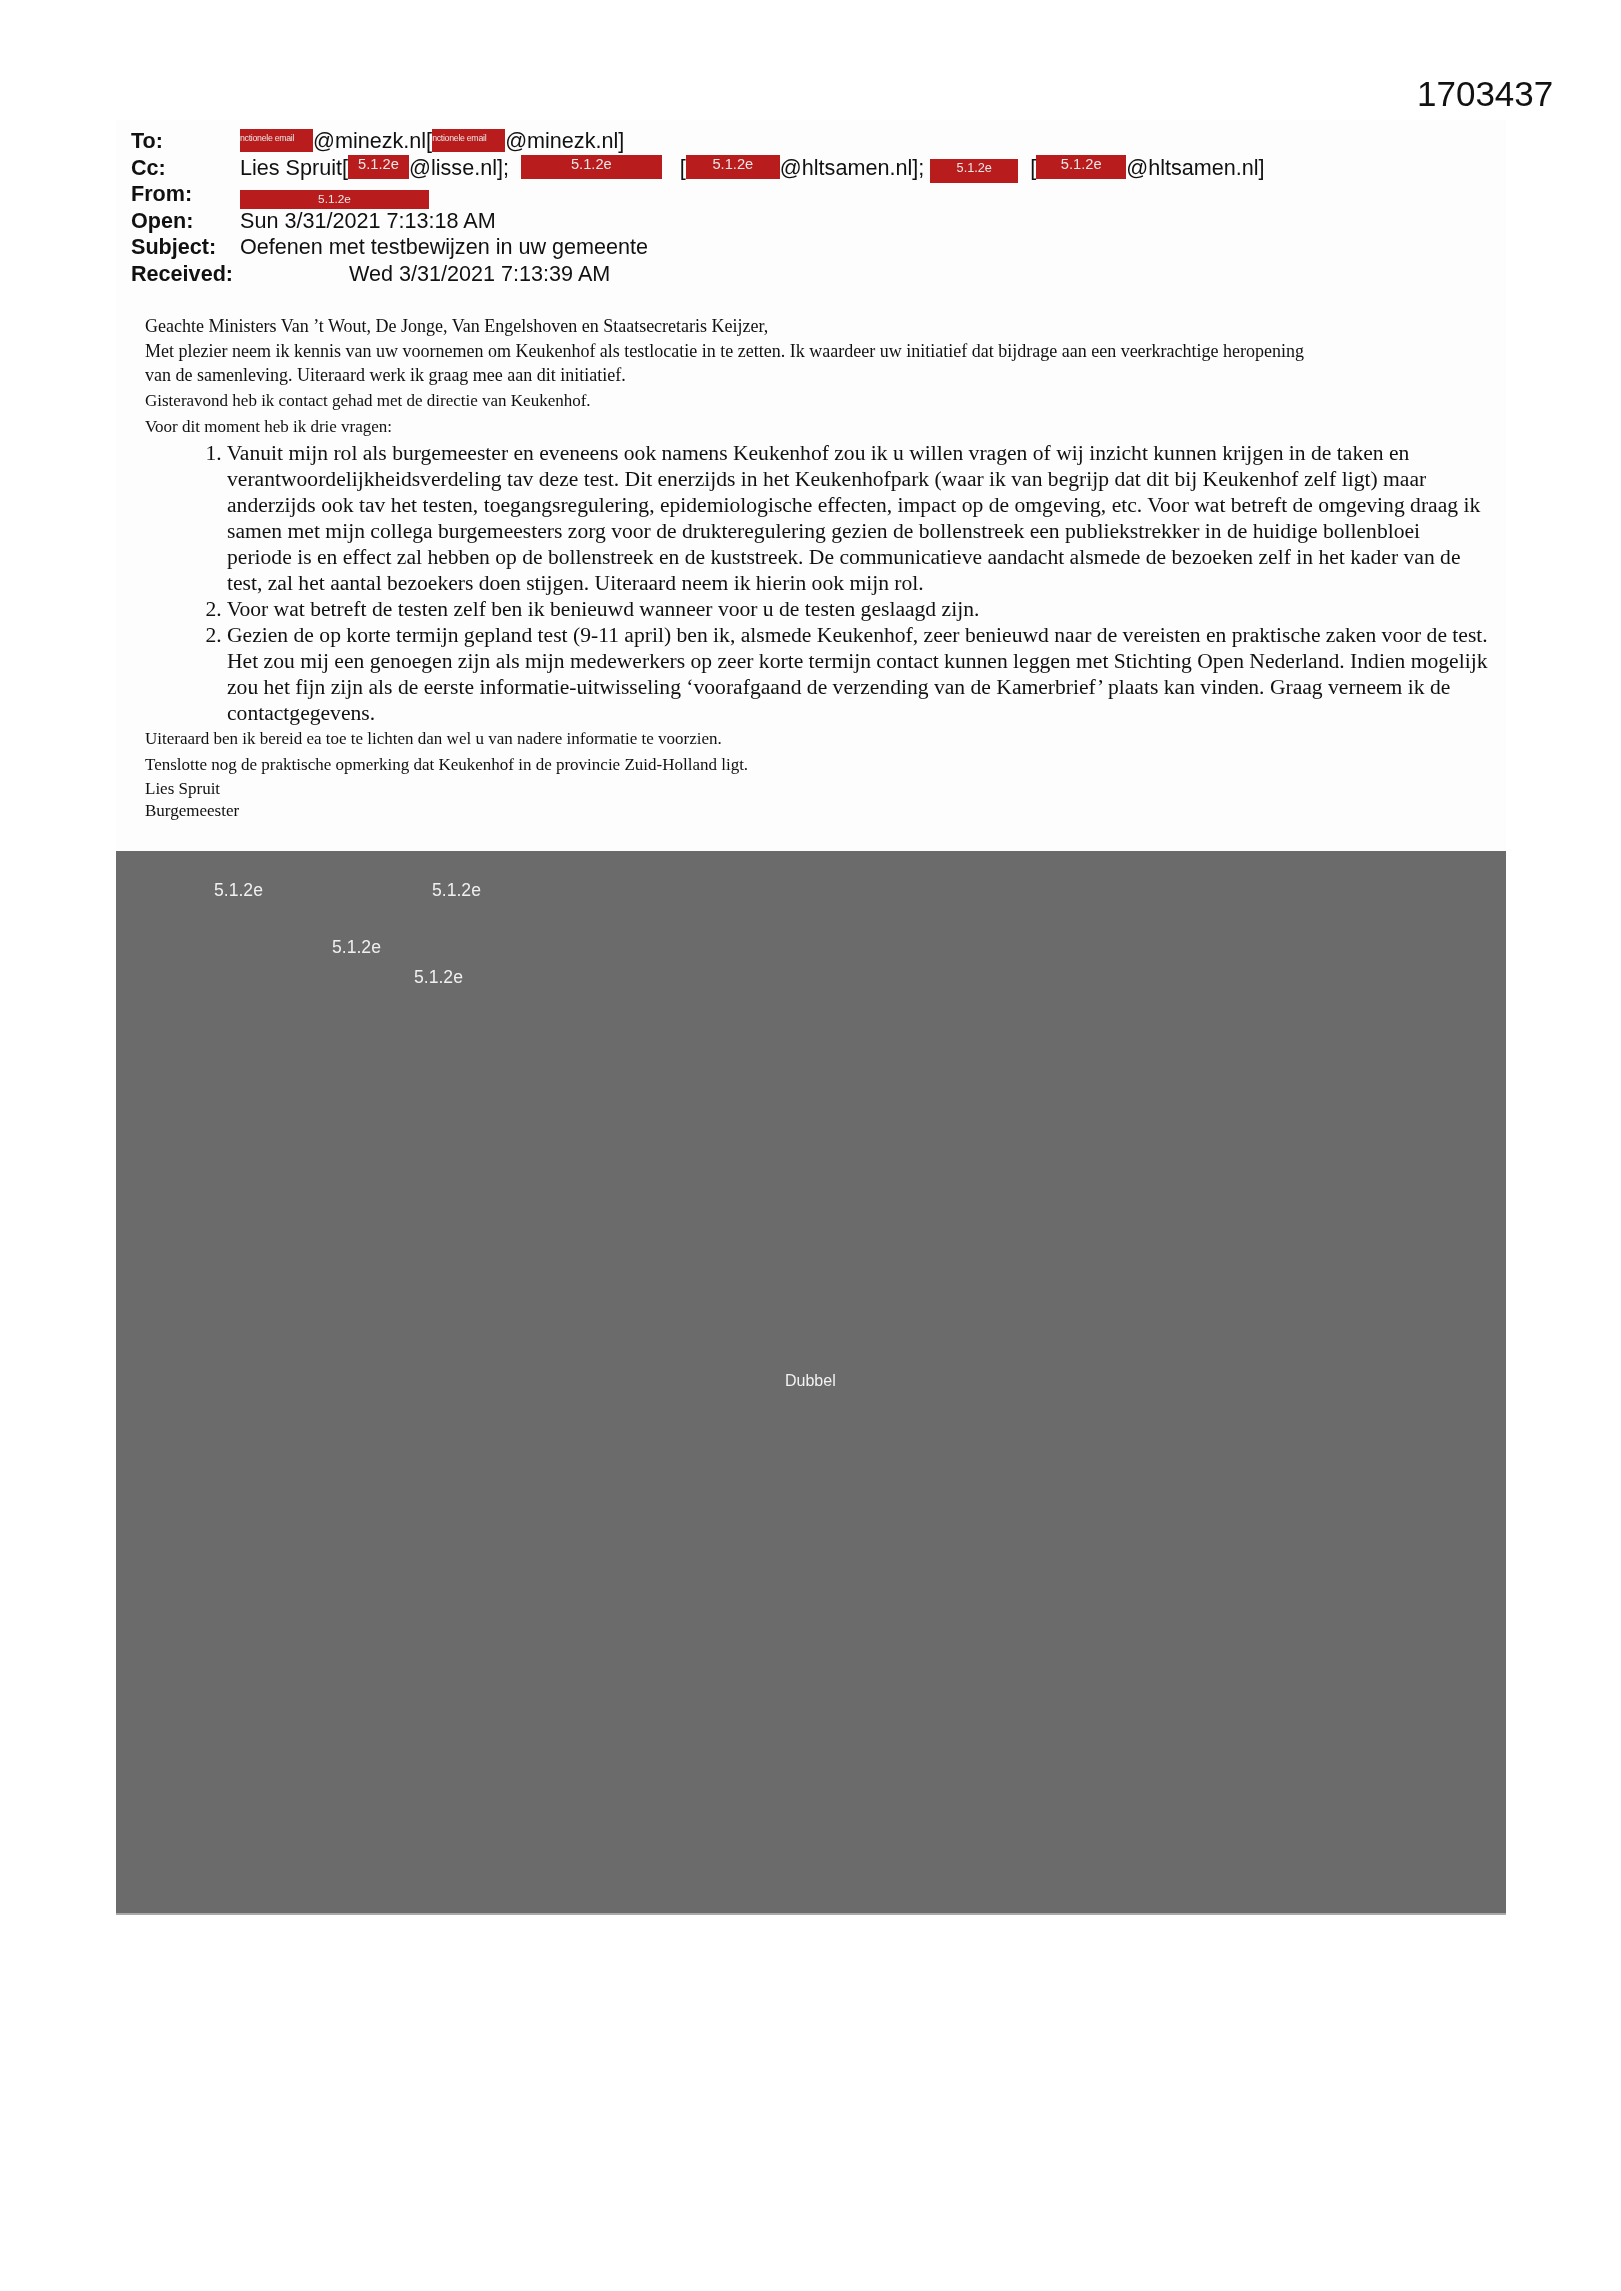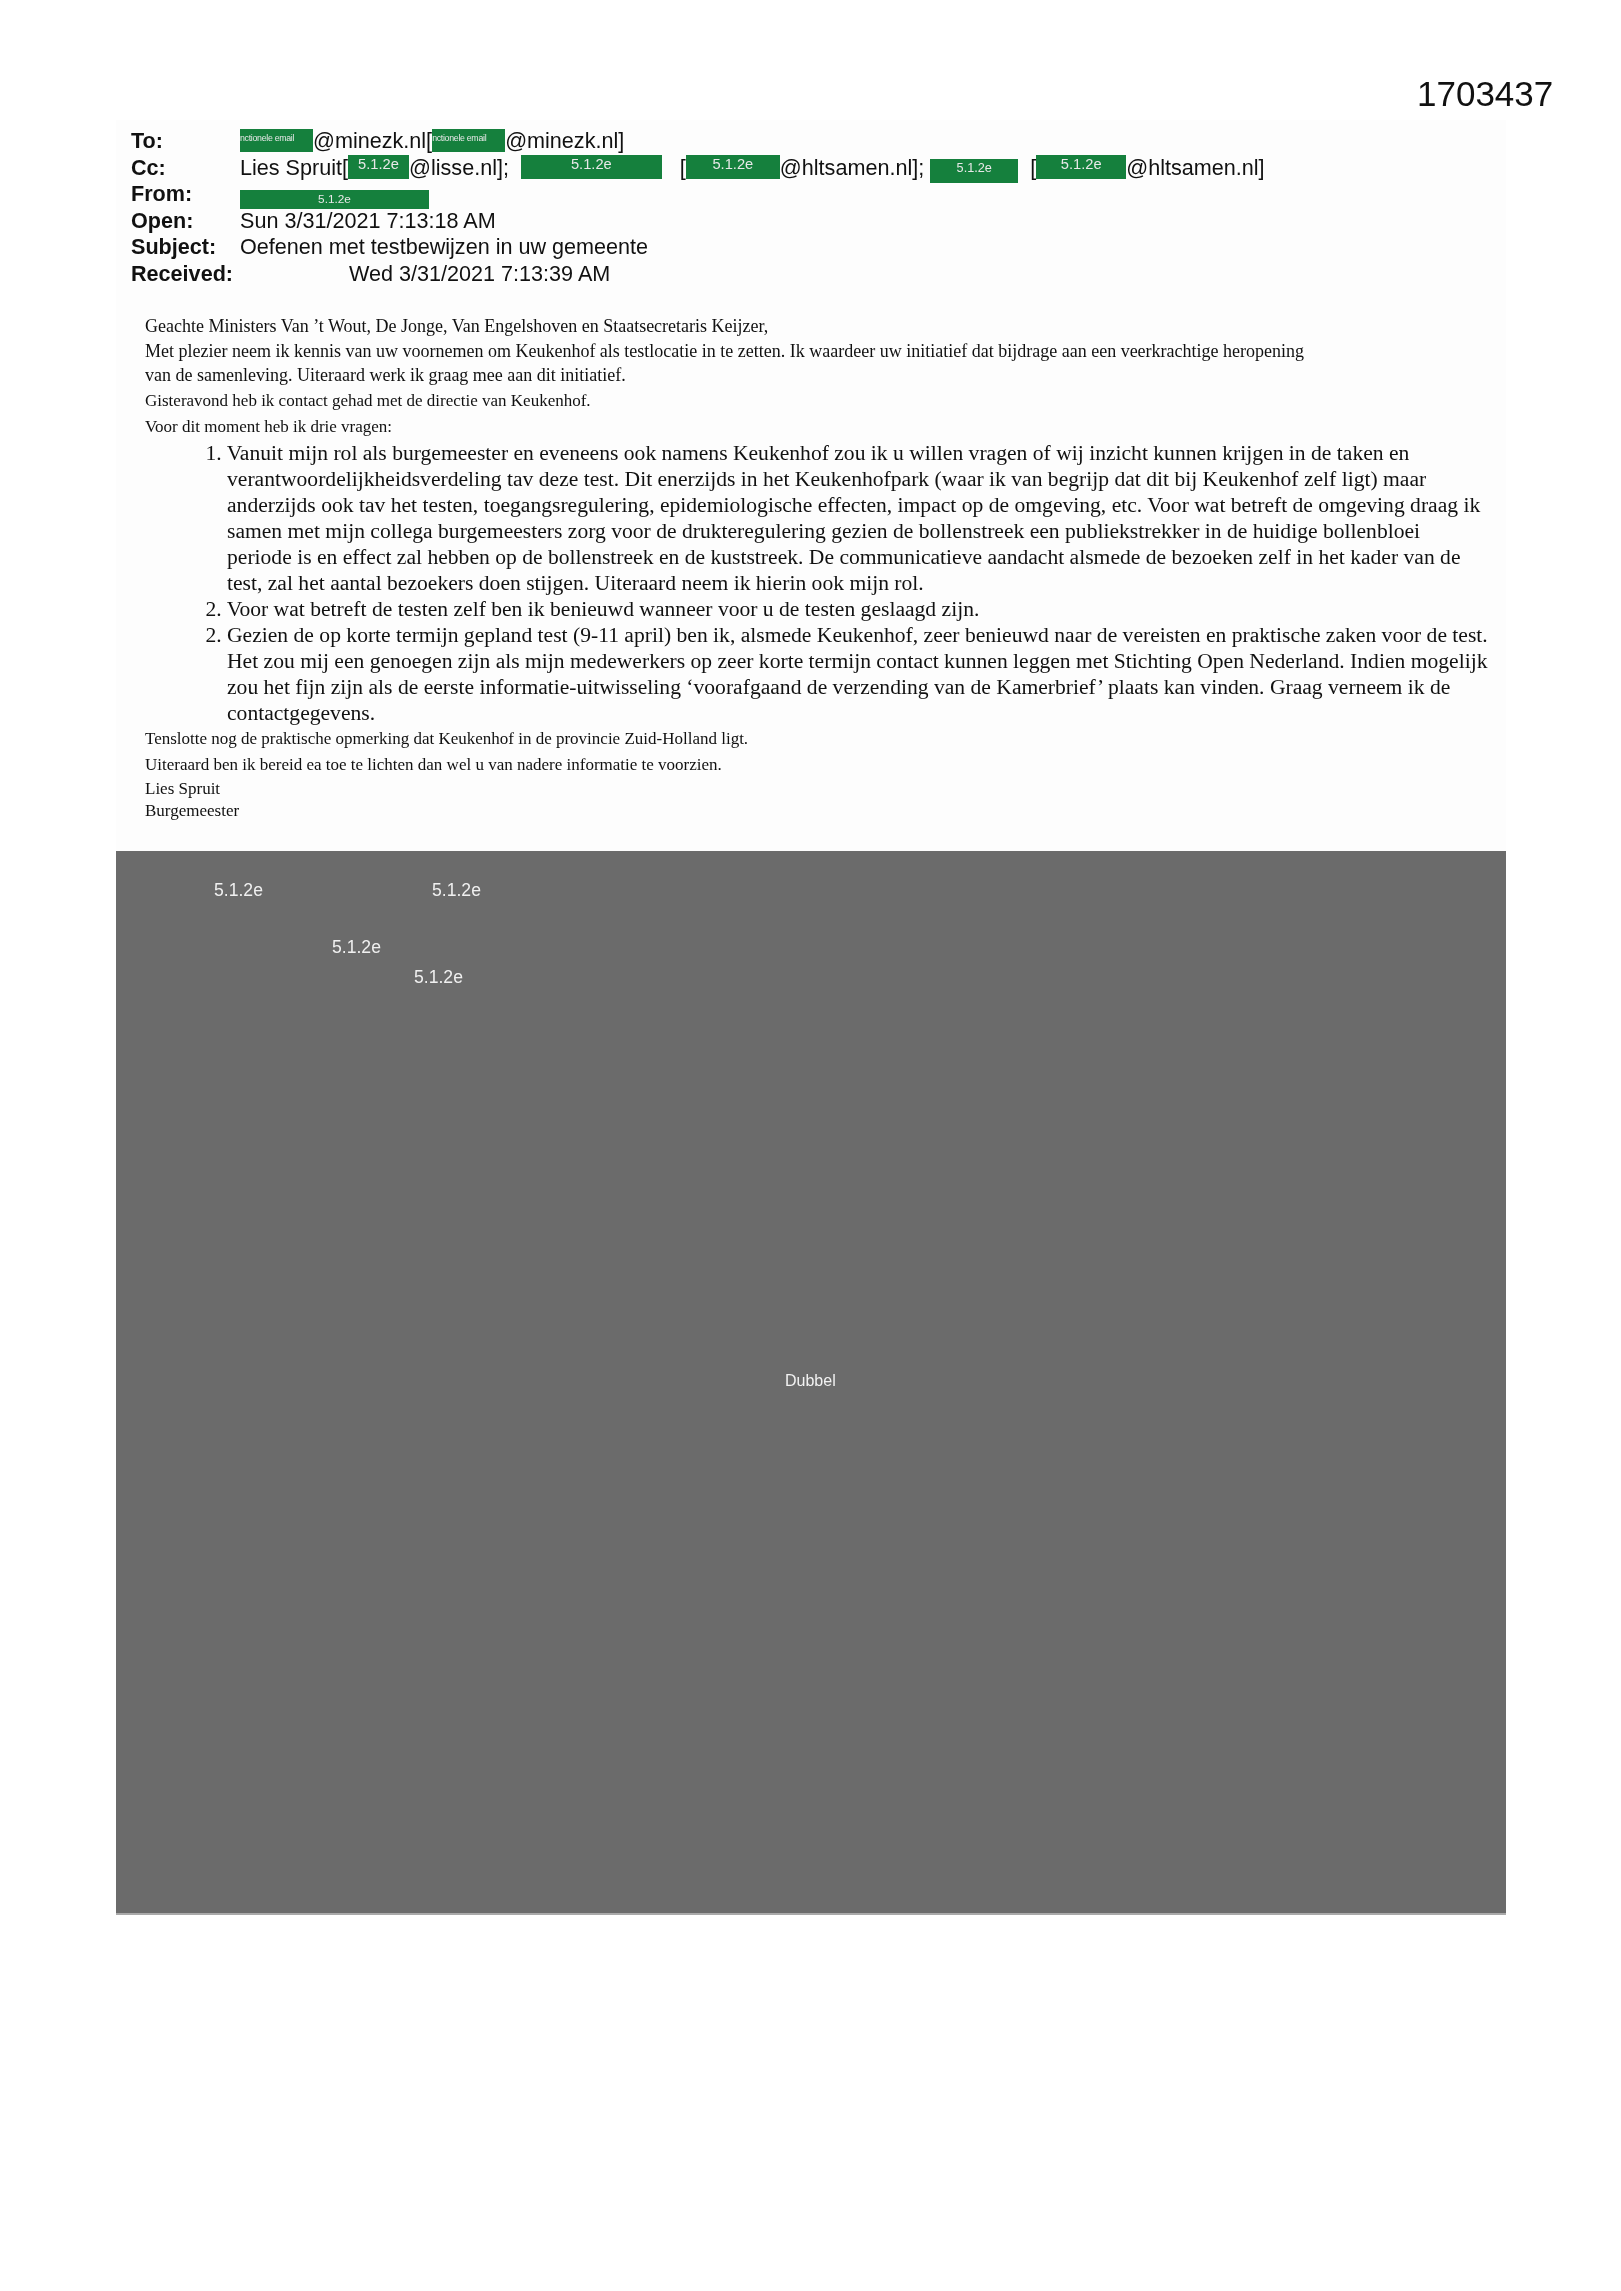--- a/index.html
+++ b/index.html
@@ -4,21 +4,21 @@
 <style>
   html, body { margin:0; padding:0; background:#ffffff; }
   body { width:1621px; height:2292px; position:relative; overflow:hidden; color:#111; }
   .docnum { position:absolute; left:1417px; top:74px; font-family:"Liberation Sans", sans-serif; font-size:35px; color:#111; }
   .sheet { position:absolute; left:116px; top:120px; width:1390px; height:731px; background:#fdfdfd; }
   .hdr { position:absolute; left:131px; top:128px; font-family:"Liberation Sans", sans-serif; font-size:21.6px; line-height:26.5px; }
   .hrow { position:relative; height:26.5px; white-space:nowrap; }
   .hlabel { position:absolute; left:0; font-weight:bold; }
   .hval { position:absolute; left:109px; }
   .hval.recv { left:218px; }
-  .red { display:inline-block; background:#15803d; color:#e8e8e8; font-size:14.7px; text-align:center; vertical-align:middle; line-height:19.6px; height:23.5px; position:relative; top:-2px; }
+  .red { display:inline-block; background:#b91c1c; color:#e8e8e8; font-size:14.7px; text-align:center; vertical-align:middle; line-height:19.6px; height:23.5px; position:relative; top:-2px; }
   .red.tiny { font-size:8.8px; letter-spacing:-0.3px; overflow:hidden; text-align:left; }
   .red.from { position:absolute; top:8.8px; left:0; height:19.6px; line-height:19.6px; font-size:11.8px; }
   .body { position:absolute; left:145px; top:314px; width:1353px; font-family:"Liberation Serif", serif; color:#111; }
   .small { font-size:18px; line-height:24.5px; }
   .big { font-size:17px; line-height:26px; }
   ol { margin:0; padding:0; list-style:none; }
   .li { position:relative; padding-left:82px; text-indent:-21.6px; font-size:21.6px; line-height:26px; }
   .sig { font-size:17px; line-height:22.5px; }
   .block { position:absolute; left:116px; top:851px; width:1390px; height:1062px; background:#6b6b6b; border-bottom:2px solid #a9a9a9; }
   .rtag { position:absolute; font-family:"Liberation Sans", sans-serif; font-size:17.6px; color:#f0f0f0; }
@@ -64,22 +64,22 @@
   <div class="small">Geachte Ministers Van ’t Wout, De Jonge, Van Engelshoven en Staatsecretaris Keijzer,</div>
   <div class="small" style="white-space:nowrap">Met plezier neem ik kennis van uw voornemen om Keukenhof als testlocatie in te zetten. Ik waardeer uw initiatief dat bijdrage aan een veerkrachtige heropening</div>
   <div class="small">van de samenleving. Uiteraard werk ik graag mee aan dit initiatief.</div>
   <div class="big">Gisteravond heb ik contact gehad met de directie van Keukenhof.</div>
   <div class="big">Voor dit moment heb ik drie vragen:</div>
   <ol style="width:1343px">
     <li class="li"><span>1.</span> <span>Vanuit mijn rol als burgemeester en eveneens ook namens Keukenhof zou ik u willen vragen of wij inzicht kunnen krijgen in de taken en verantwoordelijkheidsverdeling tav deze test. Dit enerzijds in het Keukenhofpark (waar ik van begrijp dat dit bij Keukenhof zelf ligt) maar anderzijds ook tav het testen, toegangsregulering, epidemiologische effecten, impact op de omgeving, etc. Voor wat betreft de omgeving draag ik samen met mijn collega burgemeesters zorg voor de drukteregulering gezien de bollenstreek een publiekstrekker in de huidige bollenbloei periode is en effect zal hebben op de bollenstreek en de kuststreek. De communicatieve aandacht alsmede de bezoeken zelf in het kader van de test, zal het aantal bezoekers doen stijgen. Uiteraard neem ik hierin ook mijn rol.</span></li>
     <li class="li"><span>2.</span> <span>Voor wat betreft de testen zelf ben ik benieuwd wanneer voor u de testen geslaagd zijn.</span></li>
     <li class="li"><span>2.</span> <span>Gezien de op korte termijn gepland test (9-11 april) ben ik, alsmede Keukenhof, zeer benieuwd naar de vereisten en praktische zaken voor de test. Het zou mij een genoegen zijn als mijn medewerkers op zeer korte termijn contact kunnen leggen met Stichting Open Nederland. Indien mogelijk zou het fijn zijn als de eerste informatie-uitwisseling ‘voorafgaand de verzending van de Kamerbrief’ plaats kan vinden. Graag verneem ik de contactgegevens.</span></li>
   </ol>
+  <div class="big">Uiteraard ben ik bereid ea toe te lichten dan wel u van nadere informatie te voorzien.</div>
   <div class="big">Tenslotte nog de praktische opmerking dat Keukenhof in de provincie Zuid-Holland ligt.</div>
-  <div class="big">Uiteraard ben ik bereid ea toe te lichten dan wel u van nadere informatie te voorzien.</div>
   <div class="sig">Lies Spruit</div>
   <div class="sig">Burgemeester</div>
 </div>
 
 <div class="block">
   <span class="rtag" style="left:98px;top:29px">5.1.2e</span>
   <span class="rtag" style="left:316px;top:29px">5.1.2e</span>
   <span class="rtag" style="left:216px;top:86px">5.1.2e</span>
   <span class="rtag" style="left:298px;top:116px">5.1.2e</span>
   <span class="dubbel" style="left:669px;top:521px">Dubbel</span>

